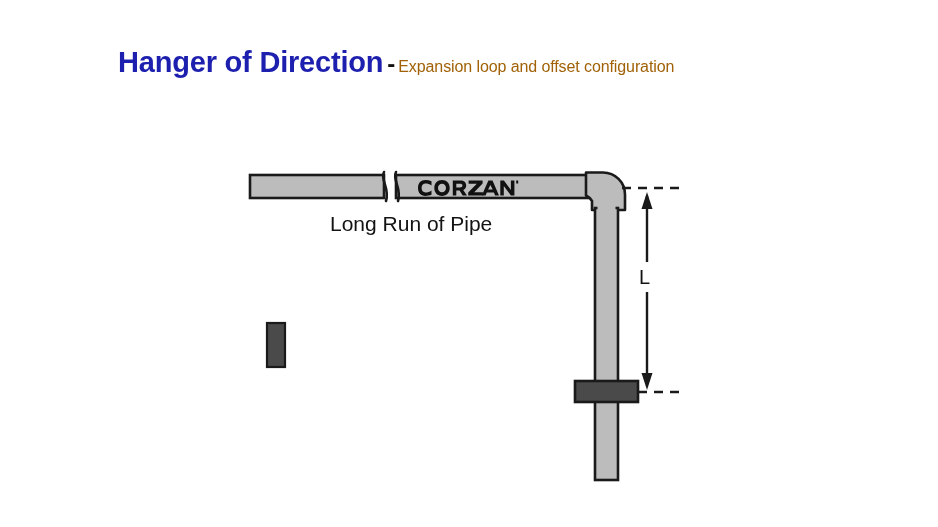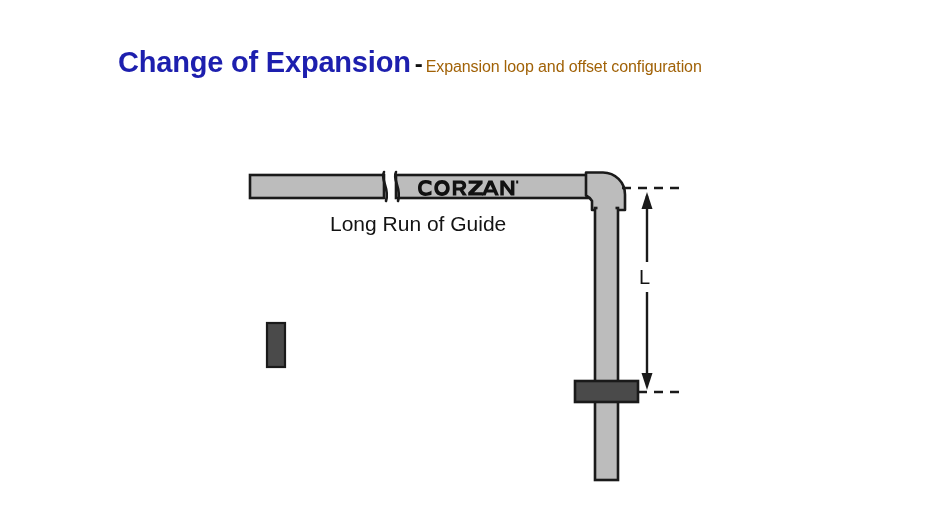--- a/index.html
+++ b/index.html
@@ -84,21 +84,21 @@
     font-size: 20px;
     font-weight: normal;
   }
 </style>
 </head>
 <body>
 
 <div id="slide">
 
   <div class="title-row">
-    <span class="title-main">Change of Expansion</span><span class="title-dash">-</span><span class="title-sub">Expansion loop and offset configuration</span>
+    <span class="title-main">Hanger of Direction</span><span class="title-dash">-</span><span class="title-sub">Expansion loop and offset configuration</span>
   </div>
 
   <svg id="diagram" viewBox="0 0 938 527">
 
     <rect x="250" y="175" width="134" height="23" fill="#bcbcbc" stroke="#1a1a1a" stroke-width="2.6"></rect>
 
     <rect x="396" y="175" width="196" height="23" fill="#bcbcbc" stroke="#1a1a1a" stroke-width="2.6"></rect>
 
     <rect x="578" y="177.5" width="20" height="18.5" fill="#bcbcbc"></rect>
 
@@ -167,18 +167,18 @@
                M 72.4 5.0 L 70.1 9.6 L 74.7 9.6 Z" fill="#111111"></path>
 
       <path d="M 82.3 0.5 L 85.9 0.5 L 92.9 9.9 L 92.9 0.5 L 96.4 0.5
                L 96.4 15.5 L 92.9 15.5 L 85.8 6.0 L 85.8 15.5 L 82.3 15.5 Z" fill="#111111"></path>
 
       <rect x="98.2" y="0.5" width="2.0" height="3.0" fill="#111111"></rect>
     </g>
 
   </svg>
 
-  <div class="diagram-label" id="label-long-run">Long Run of Guide</div>
+  <div class="diagram-label" id="label-long-run">Long Run of Pipe</div>
 
 
   <div class="diagram-label" id="label-dim-l">L</div>
 
 </div>
 
 </body></html>

